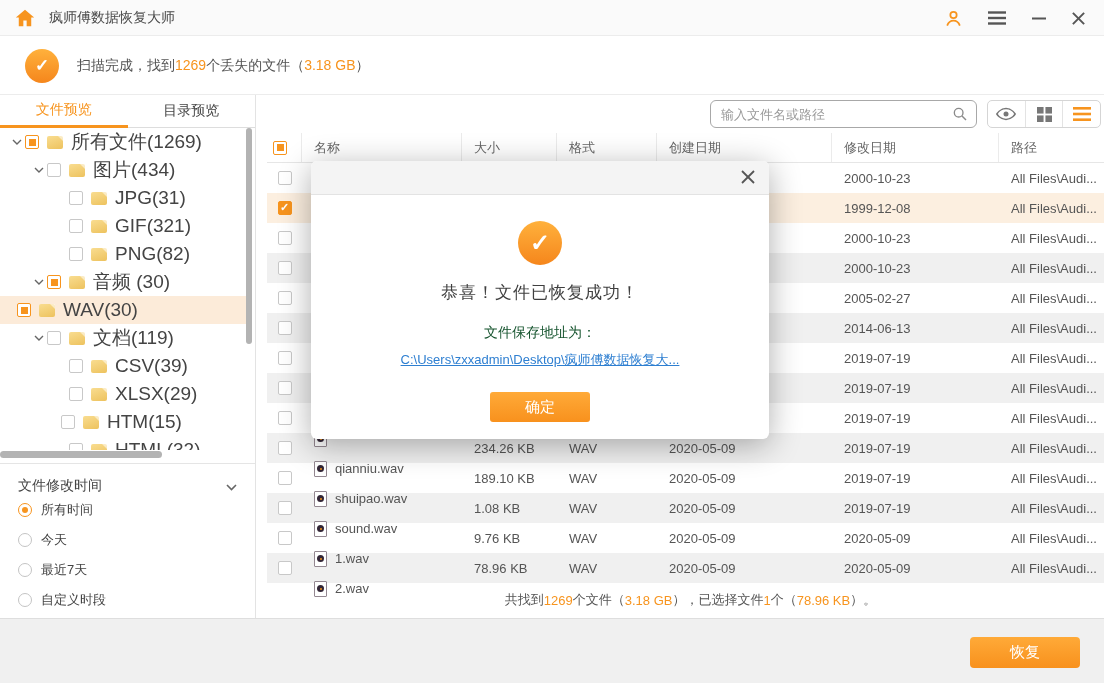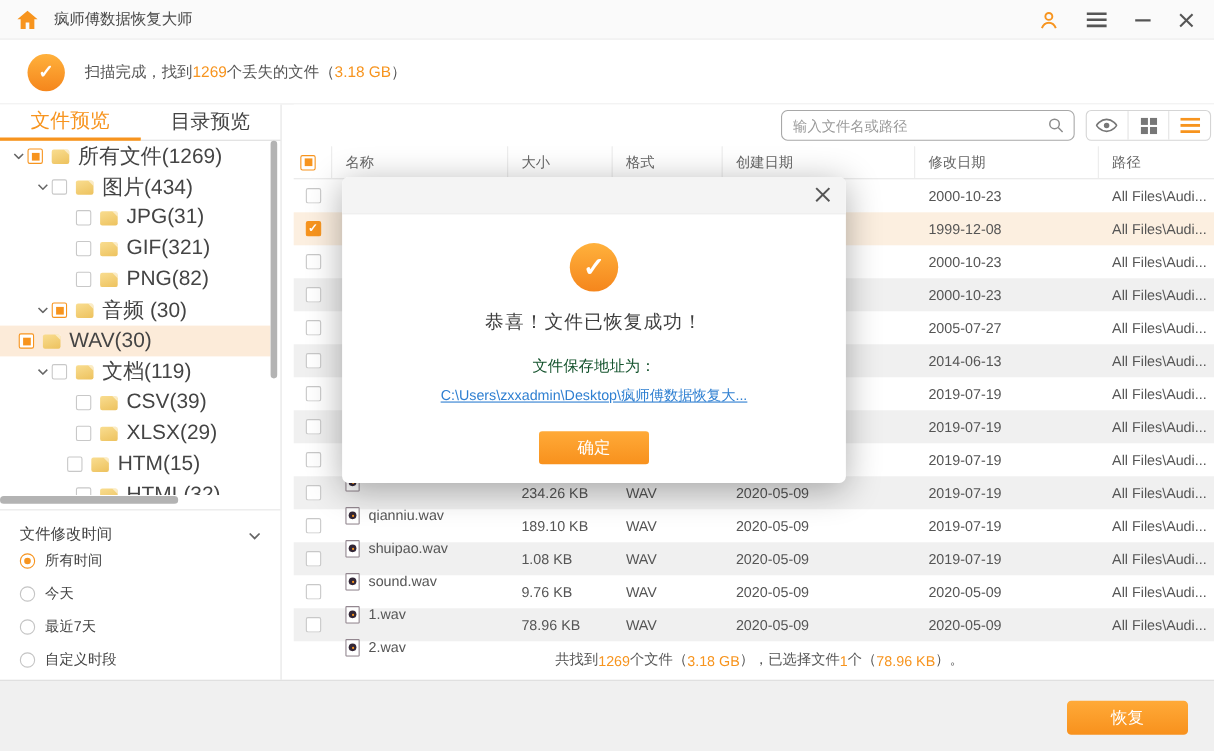--- a/index.html
+++ b/index.html
@@ -15,21 +15,21 @@
   .win-btn { display:flex; align-items:center; cursor:default; }
 
   
   .scanbar { position:absolute; left:0; top:37px; width:1104px; height:58px; background:#fff; border-bottom:1px solid #ececec; display:flex; align-items:center; }
   .check-big { width:34px; height:34px; margin-left:25px; border-radius:50%; background:linear-gradient(180deg,#ffb13c,#f5861c); color:#fff; font-size:17px; font-weight:bold; display:flex; align-items:center; justify-content:center; }
   .scan-text { margin-left:18px; font-size:14px; color:#555; }
 
   
   .sidebar { position:absolute; left:0; top:95px; width:256px; height:523px; background:#fff; border-right:1px solid #e3e3e3; }
   .tabs { height:33px; display:flex; }
-  .tab { flex:1; text-align:center; line-height:30px; font-size:18px; color:#444; border-bottom:1px solid #ddd; cursor:default; }
+  .tab { flex:1; text-align:center; line-height:30px; font-size:14px; color:#444; border-bottom:1px solid #ddd; cursor:default; }
   .tab.active { color:#f7941e; border-bottom:3px solid #f7941e; line-height:28px; }
   .tree { position:absolute; left:0; top:33px; width:246px; height:322px; overflow:hidden; }
   .tree-row { height:28px; display:flex; align-items:center; font-size:19px; color:#444; }
   .tree-row.sel { background:#fcebd9; }
   .tr-arrow { width:17px; display:flex; justify-content:center; }
   .cb { width:14px; height:14px; border:1px solid #c8c8c8; border-radius:2px; background:#fff; margin-right:8px; position:relative; flex:none; }
   .cb.partial { border-color:#f7941e; }
   .cb.partial::after { content:''; position:absolute; left:2.5px; top:2.5px; width:7px; height:7px; background:#f7941e; }
   .cb.checked { border-color:#f7941e; background:#f7941e; }
   .cb.checked::after { content:'✓'; position:absolute; left:1.5px; top:-1px; color:#fff; font-size:11px; font-weight:bold; }
@@ -384,21 +384,21 @@
         </div>
         <div class="rcell c1">
           <span class="name-wrap">
             <span class="ficon"></span>
             <span></span>
           </span>
         </div>
         <div class="rcell c2"></div>
         <div class="rcell c3"></div>
         <div class="rcell c4"></div>
-        <div class="rcell c5">2005-07-27</div>
+        <div class="rcell c5">2005-02-27</div>
         <div class="rcell c6">All Files\Audi...</div>
       </div>
       <div class="row gray">
         <div class="rcell c0" style="display: flex; justify-content: center;">
           <span class="cb" style="margin-right: 0px;"></span>
         </div>
         <div class="rcell c1">
           <span class="name-wrap">
             <span class="ficon"></span>
             <span></span>

